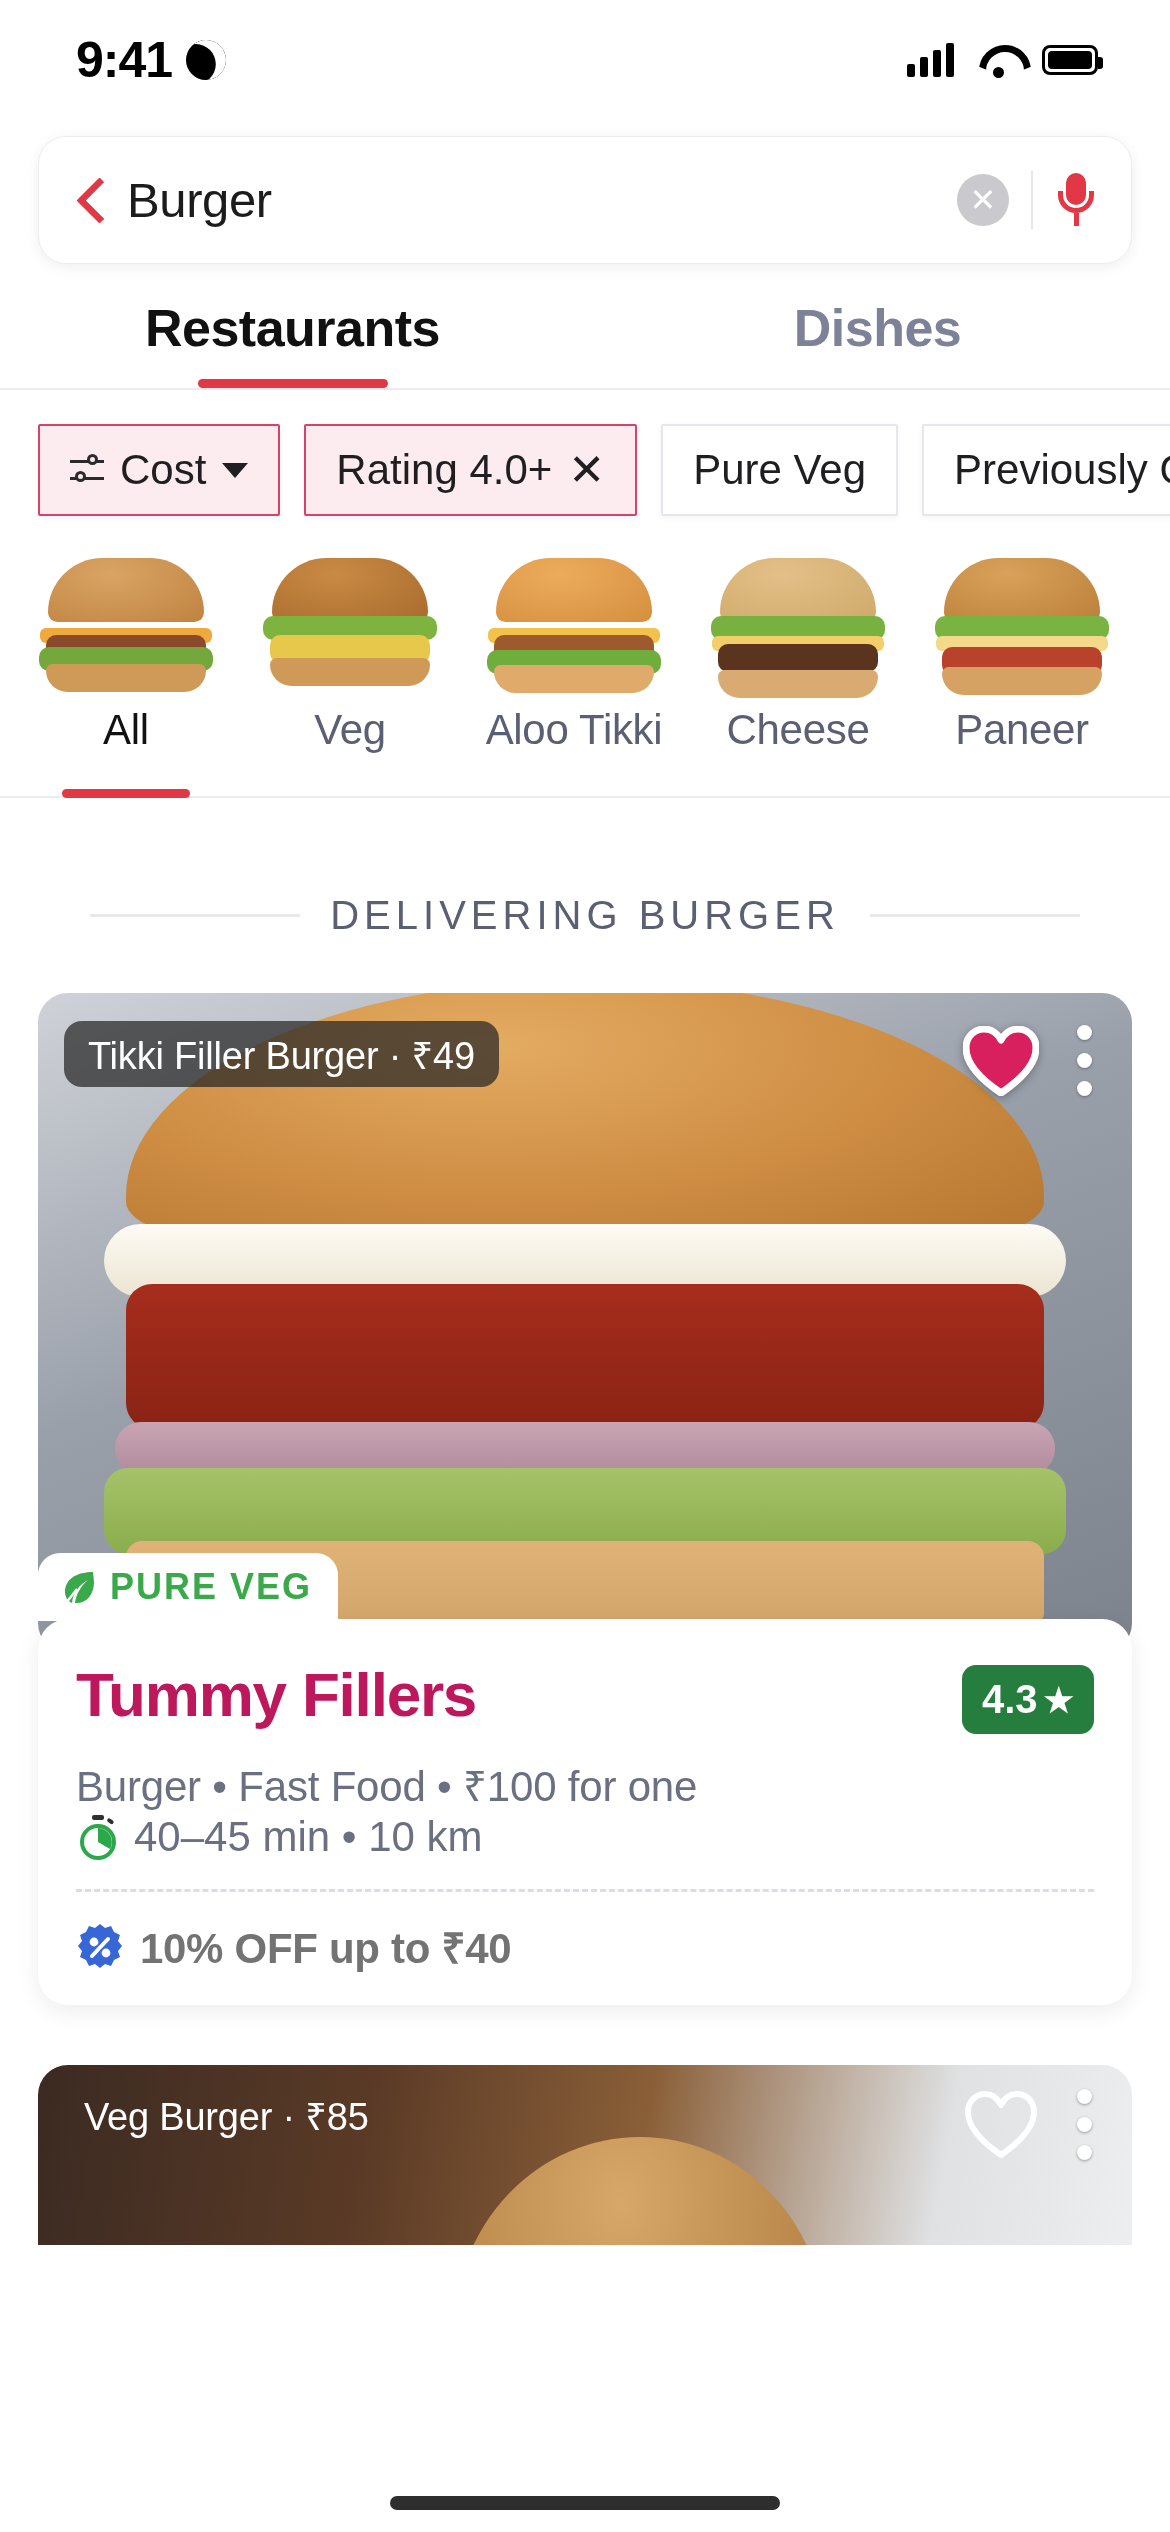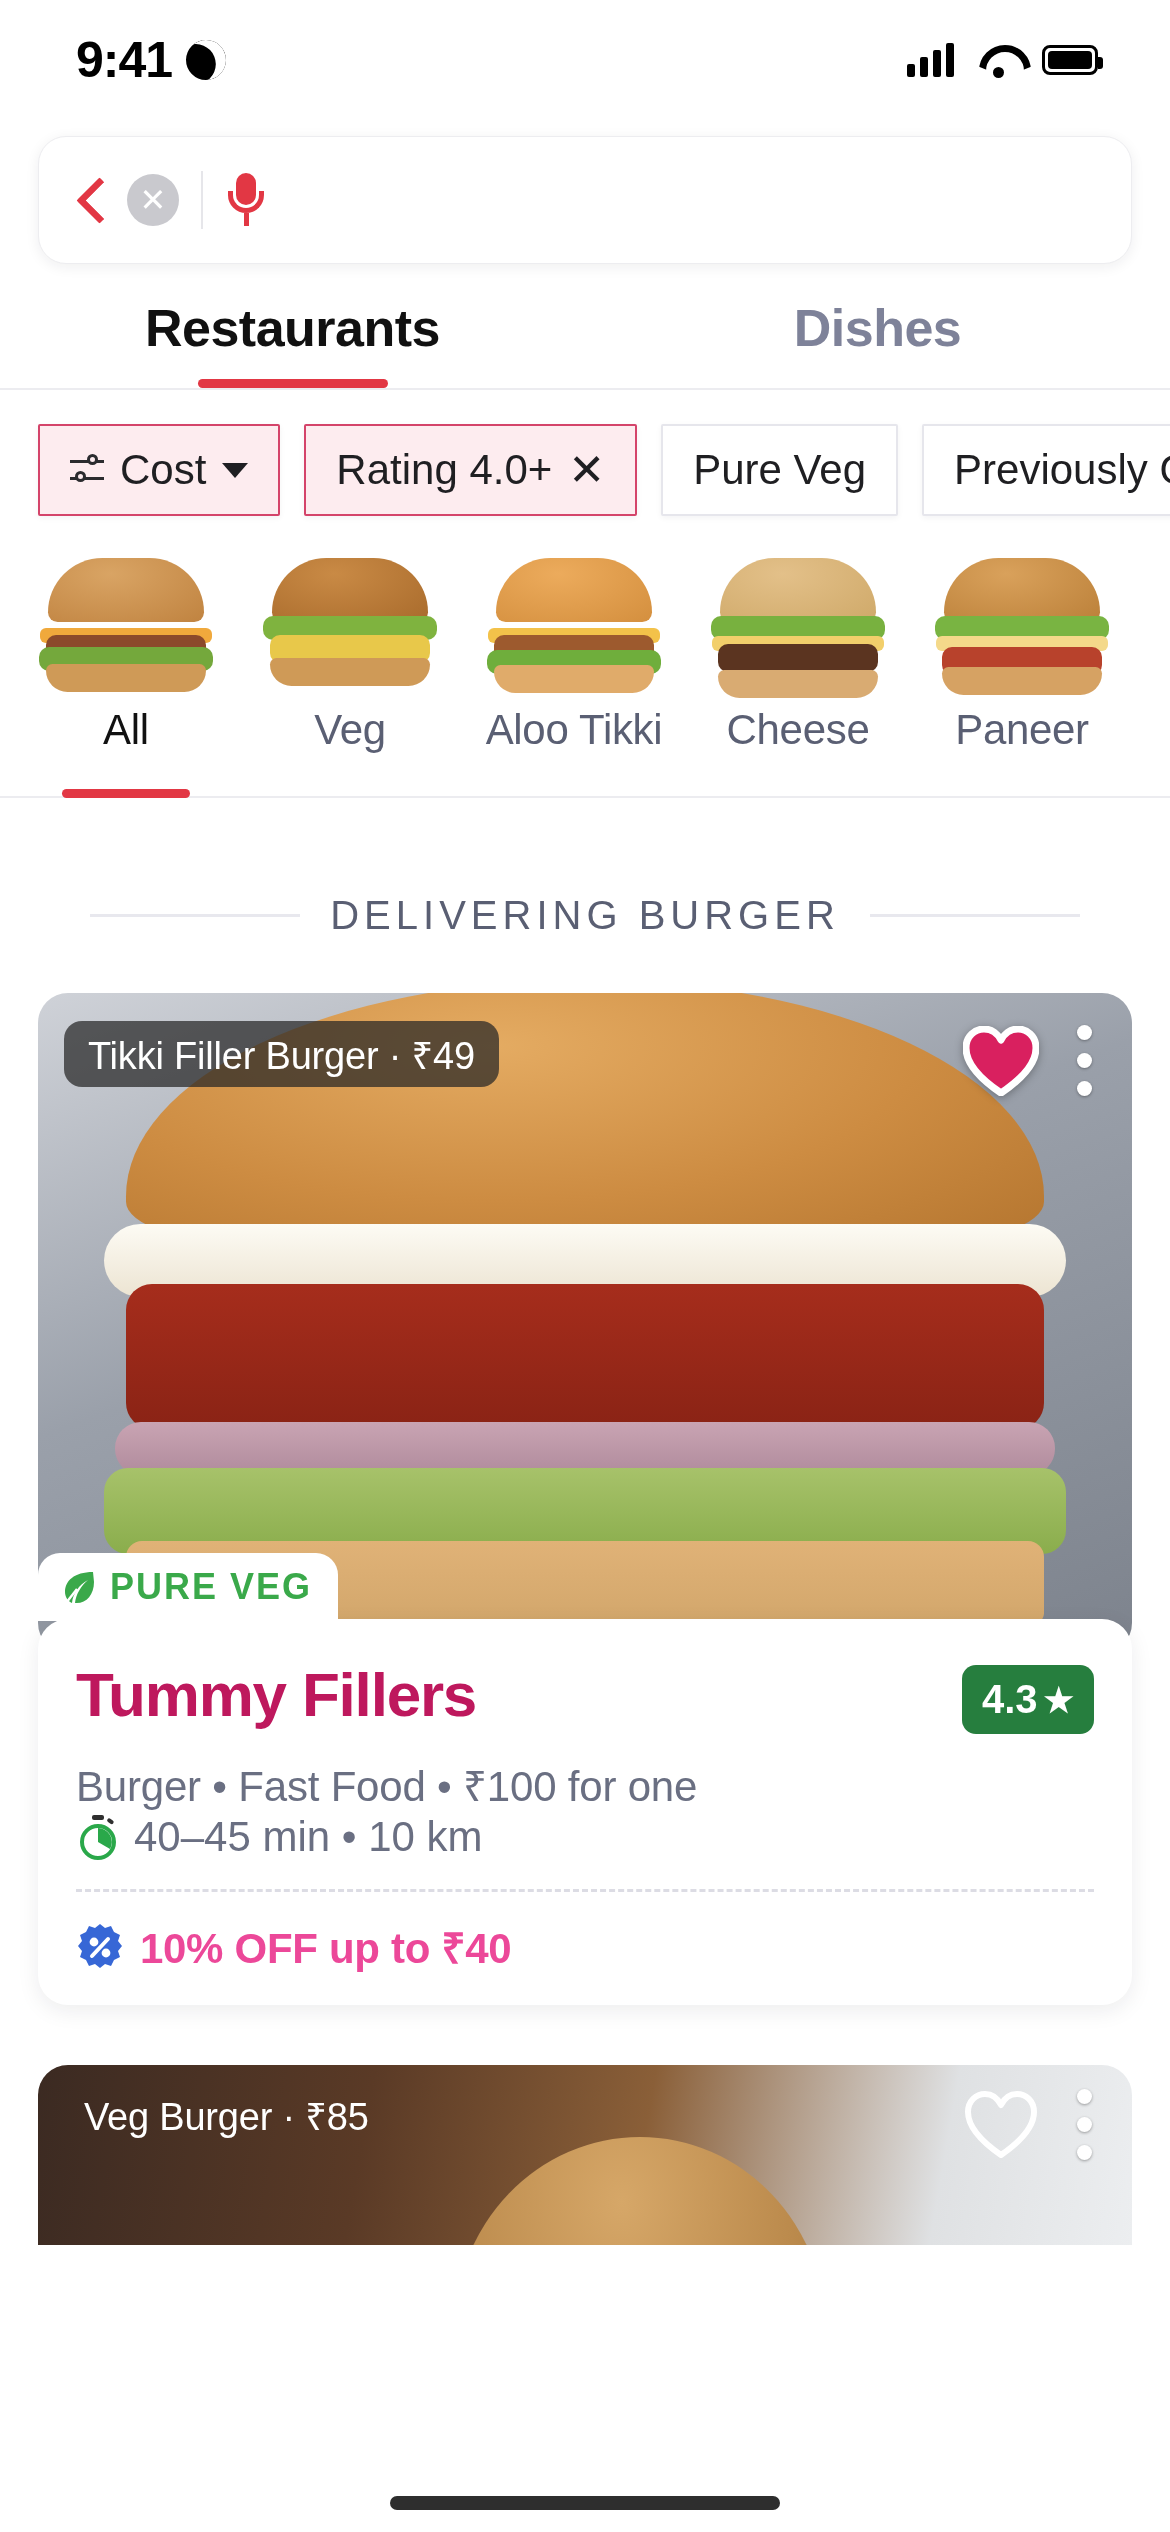--- a/index.html
+++ b/index.html
@@ -199,21 +199,21 @@
   .rating-badge .star { font-size:34px; }
   .meta-1 { font-size:42px; color:#6a6f82; margin-top:22px; letter-spacing:-.2px; }
   .meta-2 { font-size:42px; color:#6a6f82; display:flex; align-items:center; gap:14px; }
   .stopwatch { width:44px; height:46px; position:relative; flex:0 0 auto; }
   .stopwatch svg { width:100%; height:100%; display:block; }
 
   .dashed { border-top:3px dashed #dcdce4; margin:28px 0 0 0; }
   .offer-row { display:flex; align-items:center; gap:16px; margin-top:26px; }
   .offer-icon { width:48px; height:48px; flex:0 0 auto; }
   .offer-icon svg { width:100%; height:100%; display:block; }
-  .offer-text { font-size:42px; font-weight:700; color:#ec4899; letter-spacing:-.3px; }
+  .offer-text { font-size:42px; font-weight:700; color:#737373; letter-spacing:-.3px; }
 
   
   .card2 { margin:60px 38px 0 38px; position:relative; }
   .card2-img {
     height:180px; border-radius:30px 30px 0 0; position:relative; overflow:hidden;
     background:linear-gradient(100deg,#3b2a22 0%,#5a3a26 30%,#8a5f38 55%,#dfe1e3 82%,#eceef0 100%);
   }
   .card2-bun { position:absolute; left:38%; top:40%; width:34%; height:180%;
     background:radial-gradient(ellipse at 45% 20%, #d6a768 0%, #bb8a4c 60%, #a3743c 100%);
     border-radius:50% 50% 12% 12%/ 60% 60% 10% 10%; }
@@ -246,20 +246,21 @@
     <span class="wifi"></span>
     <span class="battery">
         <i></i>
       </span>
   </div>
 </div>
 
 <div class="searchwrap">
   <div class="searchbar">
     <span class="back-chevron"></span>
+    <span class="search-value" aria-placeholder="Search for restaurant, item or more">Burger</span>
     <span class="clear-btn">
         <span>✕</span>
       </span>
     <span class="v-divider"></span>
     <span class="mic-icon">
       <span class="cap"></span>
         <span class="arc"></span>
         <span class="stem"></span>
     </span>
   </div>

